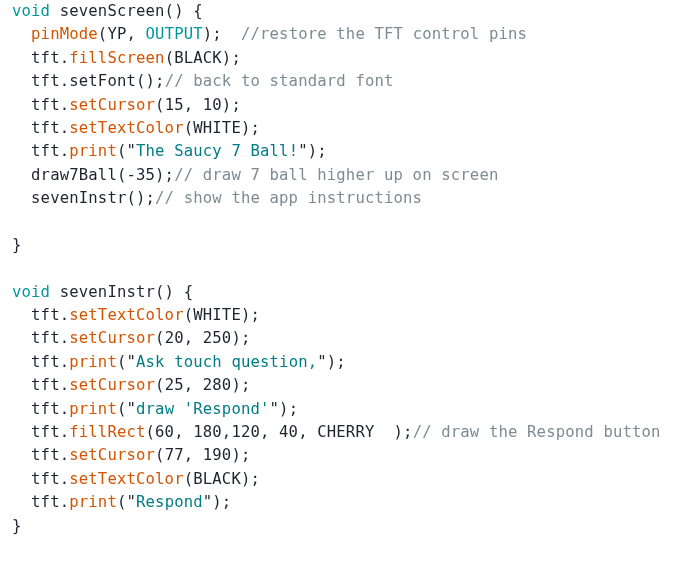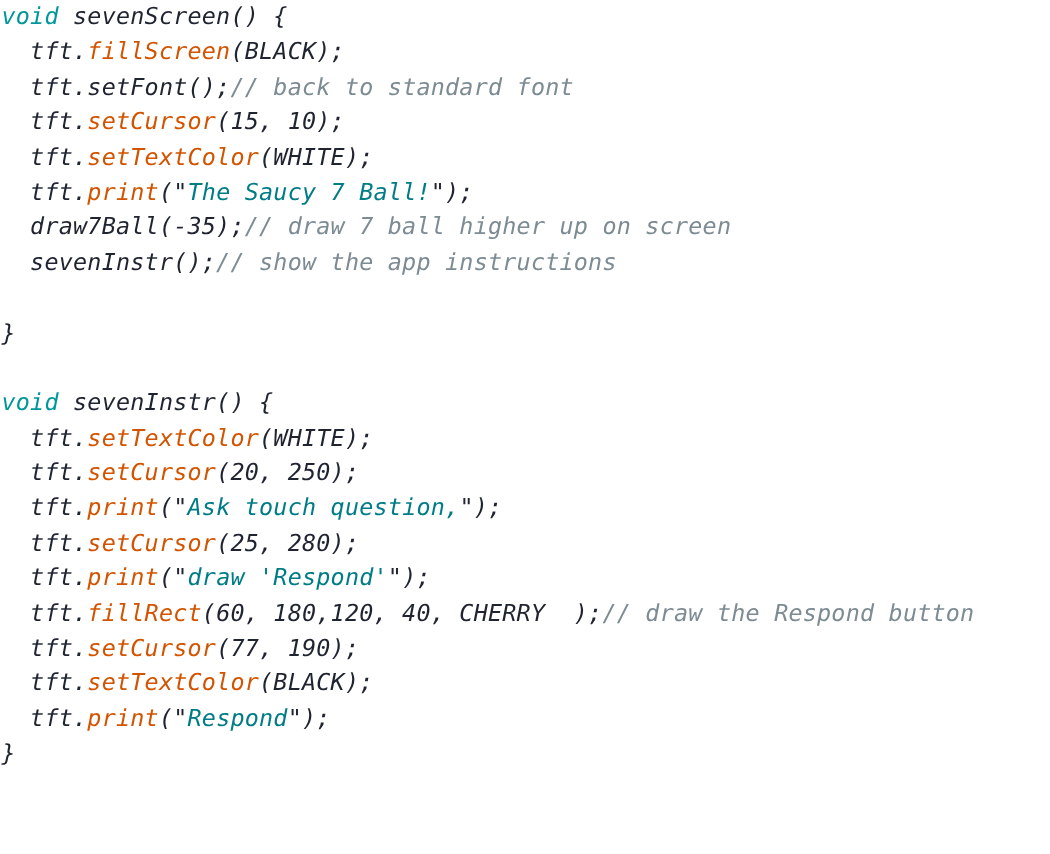--- a/index.html
+++ b/index.html
@@ -24,40 +24,40 @@
   }
   .code-line {
     display: block;
     white-space: pre;
     font-family: "DejaVu Sans Mono", "Liberation Mono", monospace;
     font-size: 15.6px;
     line-height: 23.4px;
     height: 23.4px;
     letter-spacing: 0.15px;
     color: #1f2430;
-    padding-left: 1px;
-    font-style: italic;
+    padding-left: 12px;
   }
   .code-line.blank {
     height: 23.4px;
   }
   .tok { font-family: inherit; }
   .tok-keyword   { color: #00979c; }
   .tok-constant  { color: #00979c; }
   .tok-function  { color: #d35400; }
   .tok-string    { color: #007c86; }
   .tok-plain     { color: #1f2430; }
   .tok-comment   { color: #7d8b93; }
 </style>
 </head>
 <body>
 
 <div id="code-listing">
   <div id="code-lines">
       <div class="code-line"><span class="tok tok-keyword">void</span><span class="tok tok-plain"> sevenScreen() {</span></div>
+      <div class="code-line"><span class="tok tok-plain">  </span><span class="tok tok-function">pinMode</span><span class="tok tok-plain">(YP, </span><span class="tok tok-constant">OUTPUT</span><span class="tok tok-plain">);  </span><span class="tok tok-comment">//restore the TFT control pins</span></div>
       <div class="code-line"><span class="tok tok-plain">  tft.</span><span class="tok tok-function">fillScreen</span><span class="tok tok-plain">(BLACK);</span></div>
       <div class="code-line"><span class="tok tok-plain">  tft.setFont();</span><span class="tok tok-comment">// back to standard font</span></div>
       <div class="code-line"><span class="tok tok-plain">  tft.</span><span class="tok tok-function">setCursor</span><span class="tok tok-plain">(15, 10);</span></div>
       <div class="code-line"><span class="tok tok-plain">  tft.</span><span class="tok tok-function">setTextColor</span><span class="tok tok-plain">(WHITE);</span></div>
       <div class="code-line"><span class="tok tok-plain">  tft.</span><span class="tok tok-function">print</span><span class="tok tok-plain">("</span><span class="tok tok-string">The Saucy 7 Ball!</span><span class="tok tok-plain">");</span></div>
       <div class="code-line"><span class="tok tok-plain">  draw7Ball(-35);</span><span class="tok tok-comment">// draw 7 ball higher up on screen</span></div>
       <div class="code-line"><span class="tok tok-plain">  sevenInstr();</span><span class="tok tok-comment">// show the app instructions</span></div>
       <div class="code-line blank">&nbsp;</div>
       <div class="code-line"><span class="tok tok-plain">}</span></div>
       <div class="code-line blank">&nbsp;</div>

